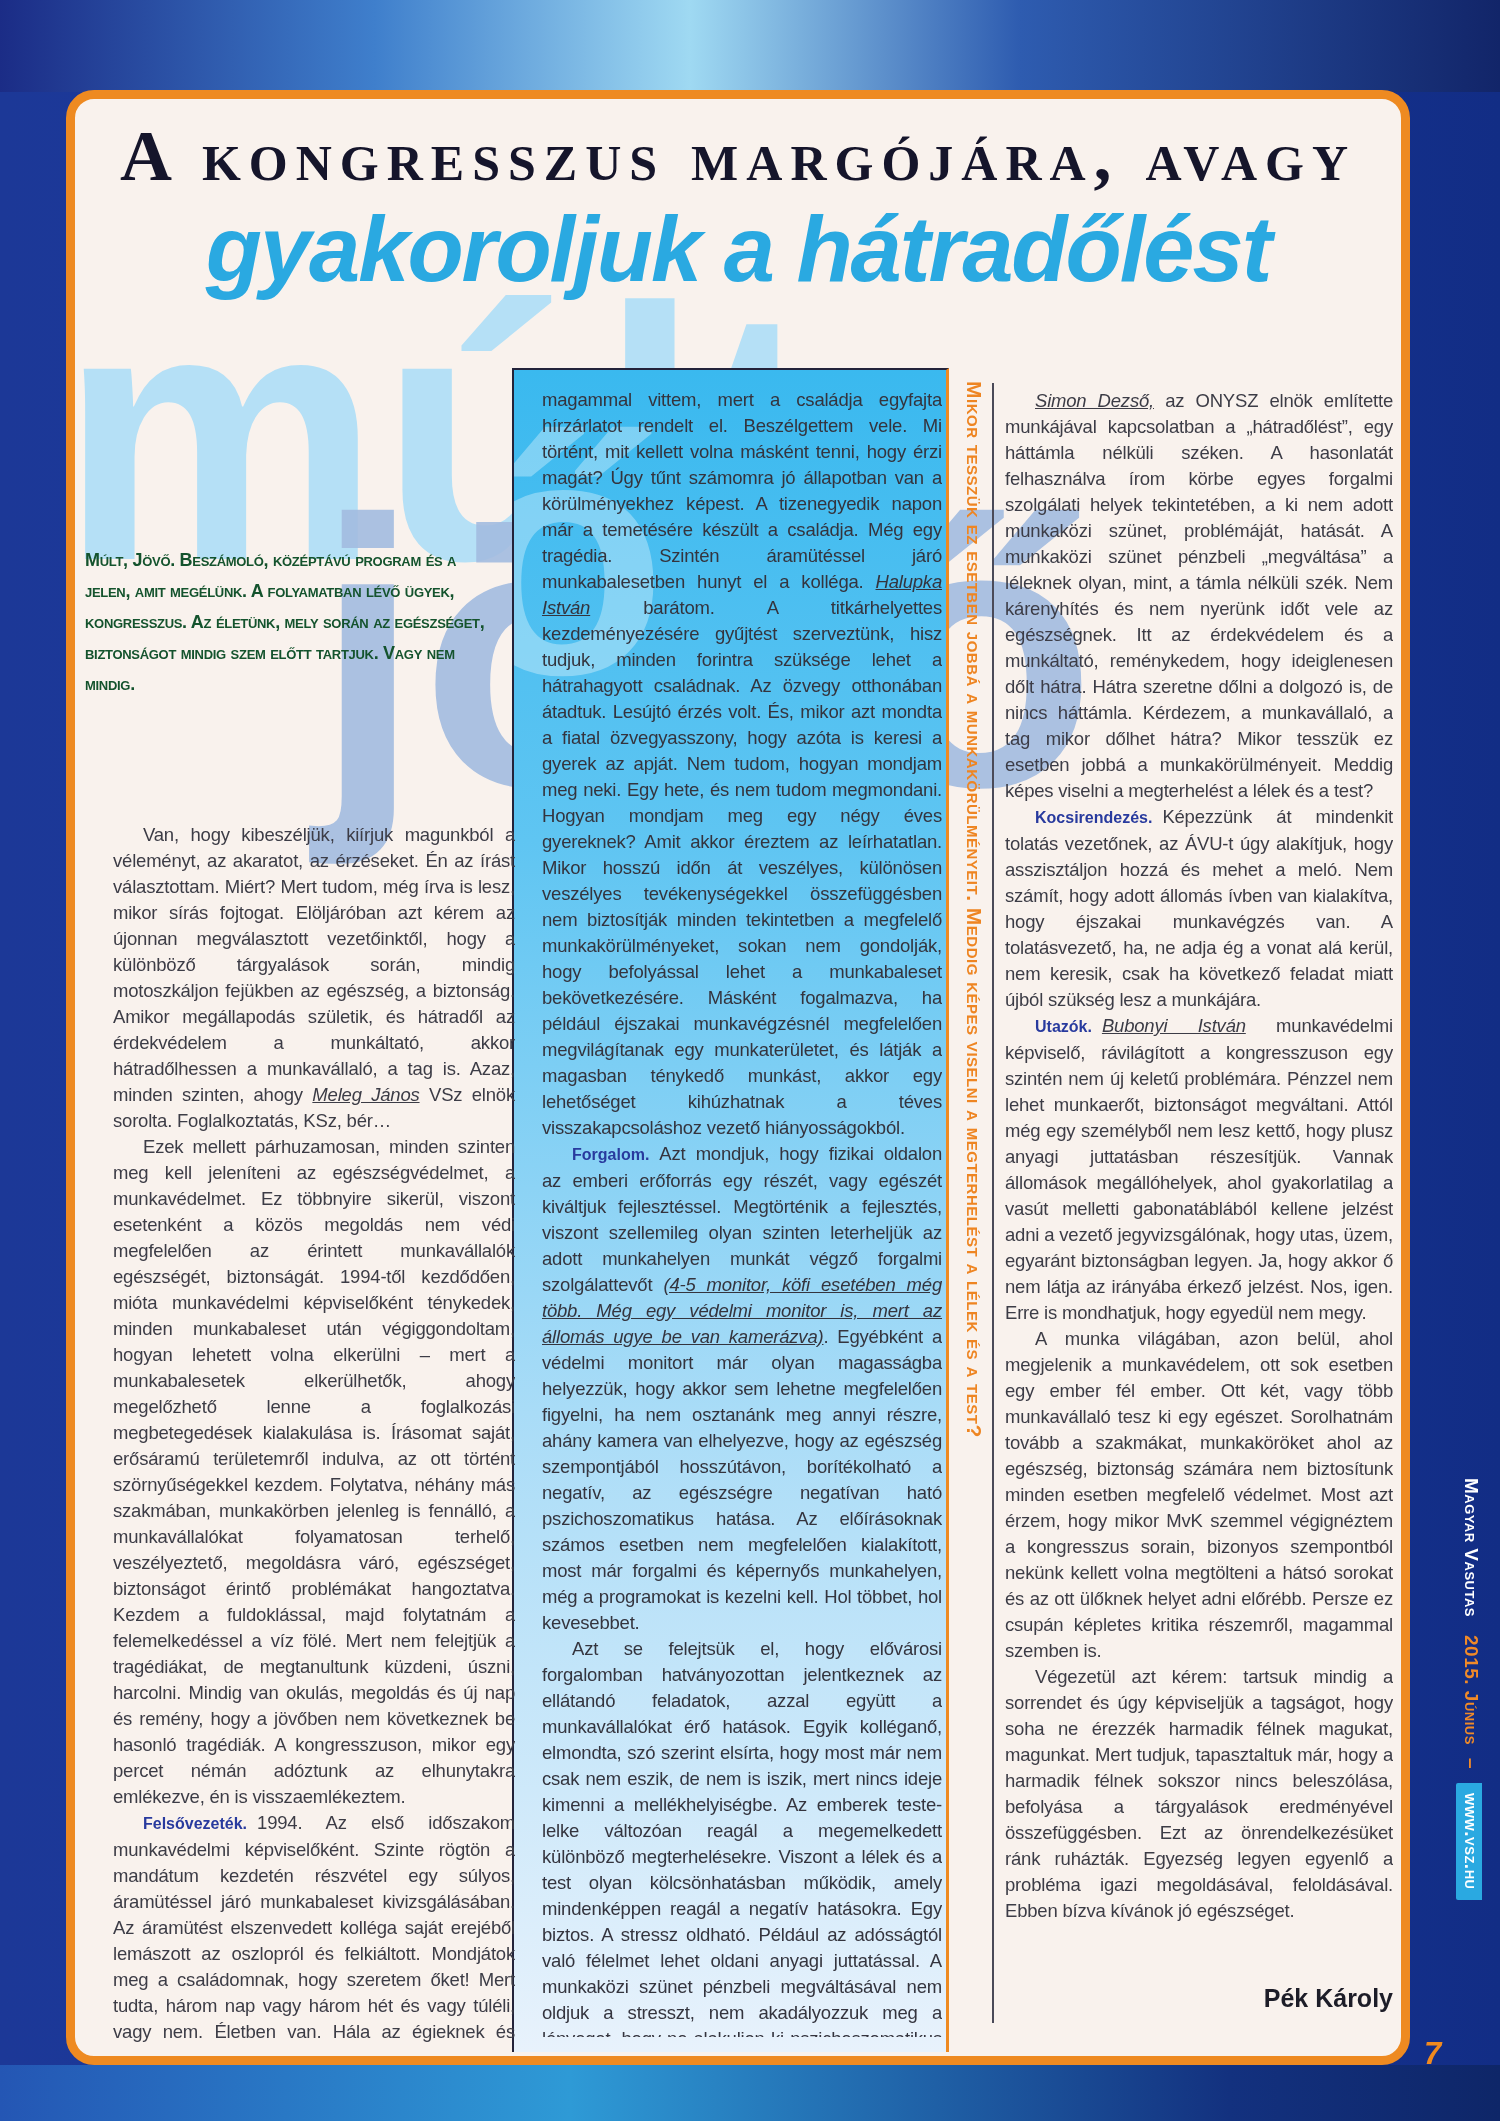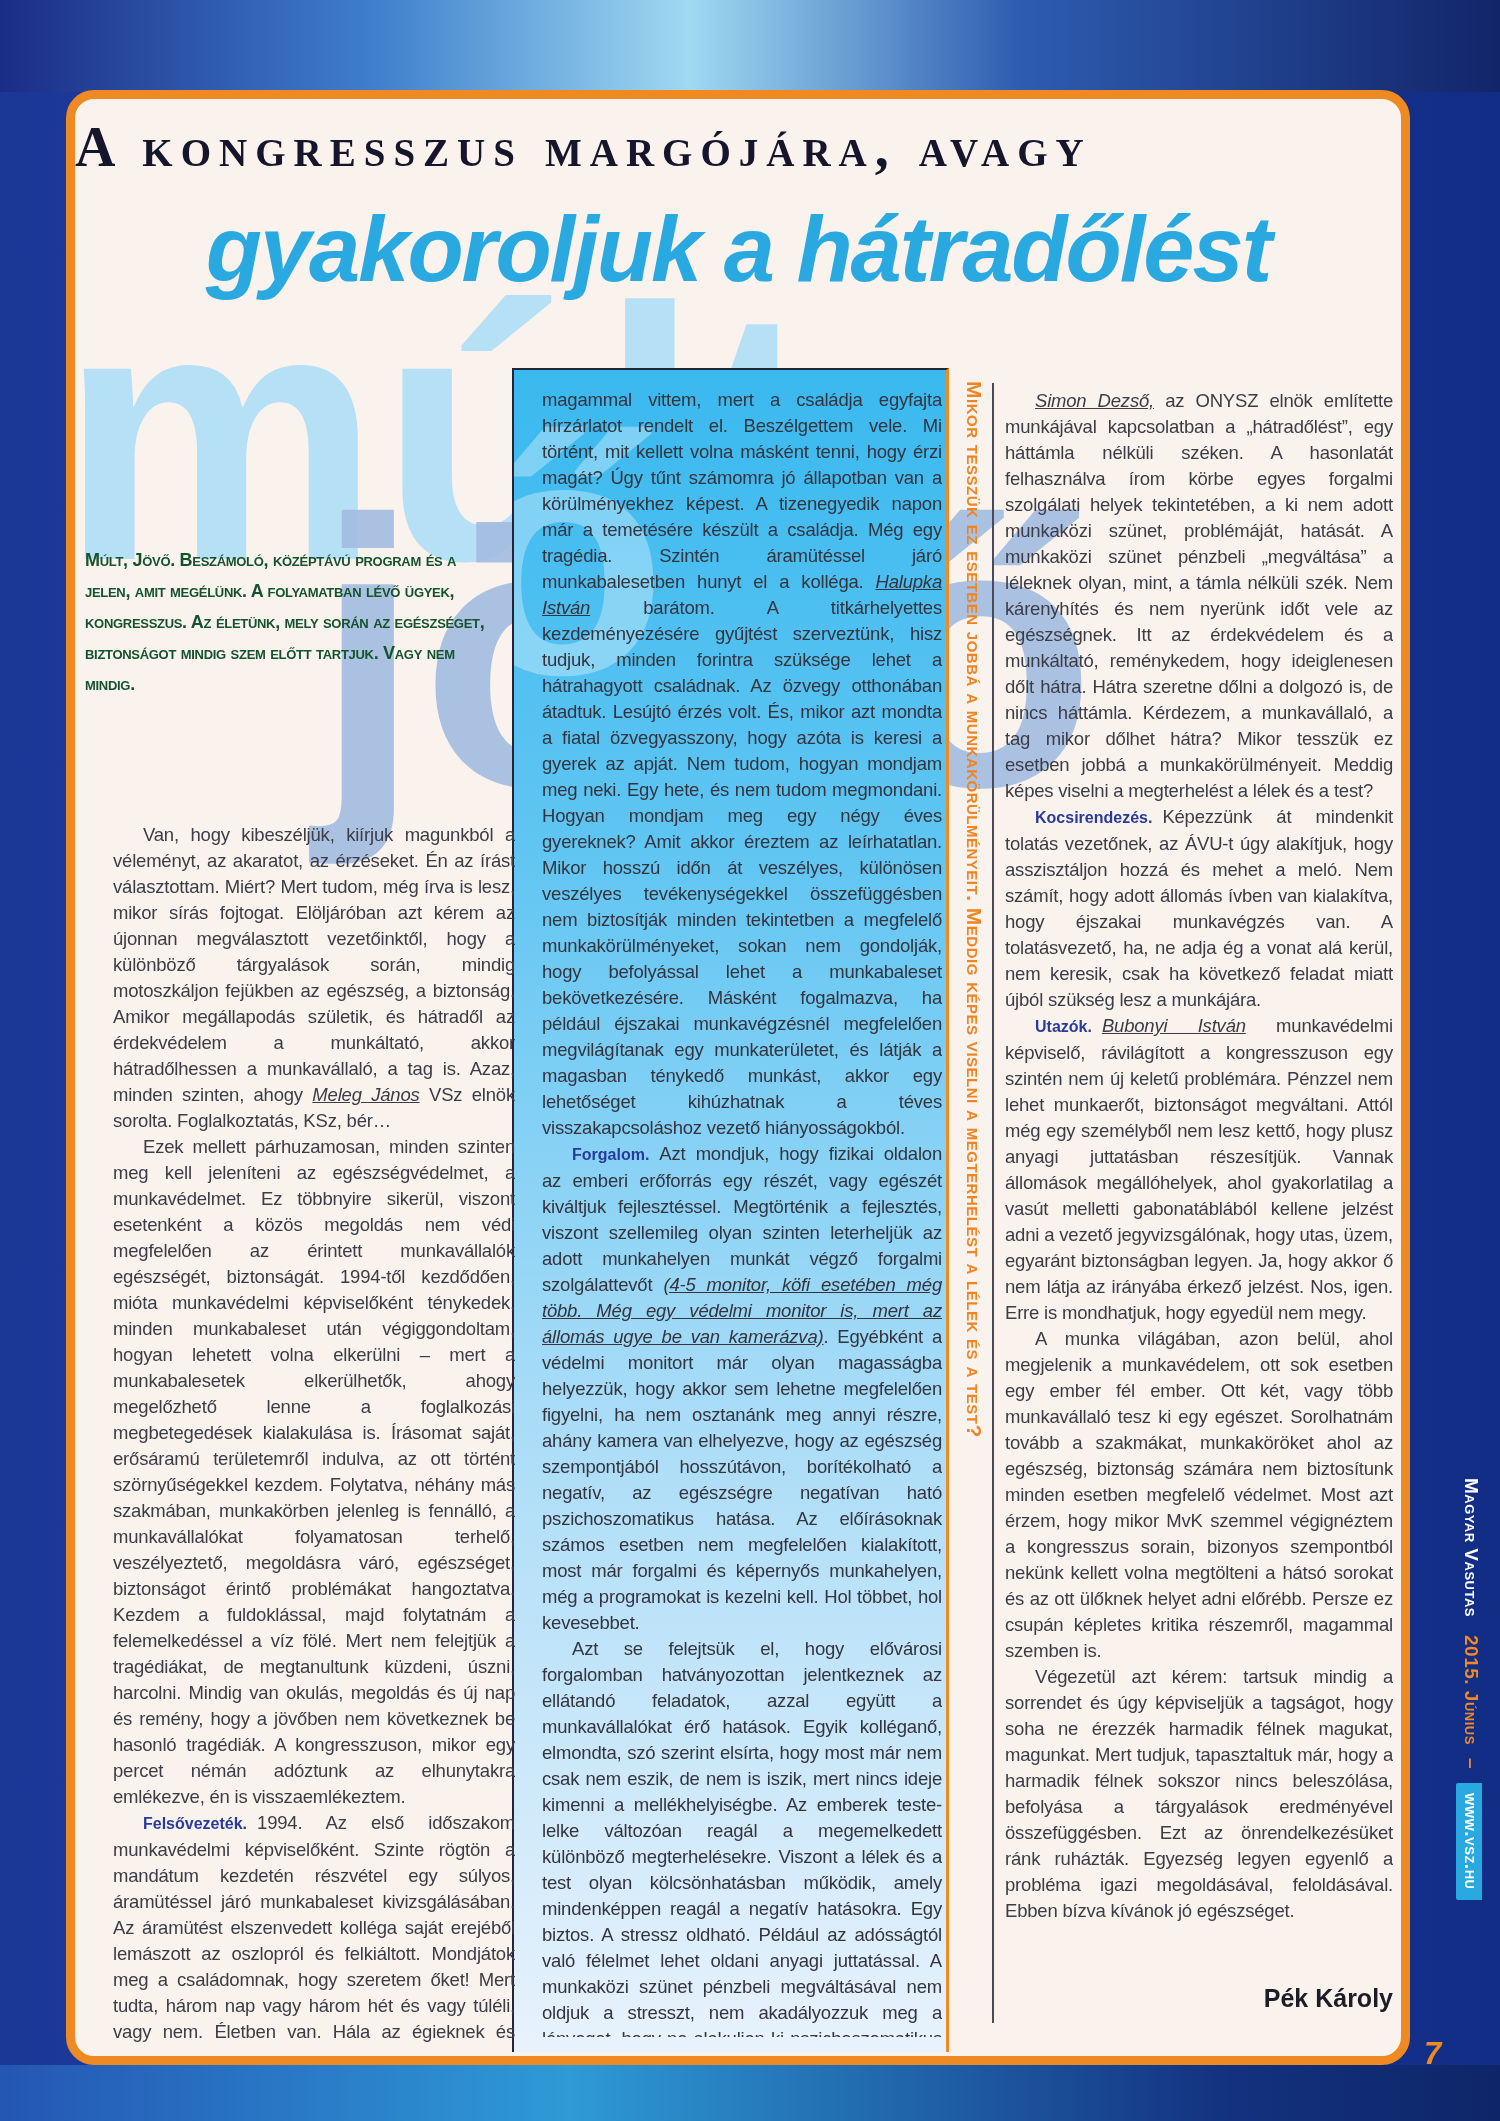--- a/index.html
+++ b/index.html
@@ -6,23 +6,23 @@
   .page{position:relative;width:1500px;height:2121px;overflow:hidden;
         background:linear-gradient(90deg,#1c3897 0%,#1a39a0 55%,#122d85 100%);
         font-family:"Liberation Sans",sans-serif;}
   .band{position:absolute;left:0;width:1500px;}
   .band.top{top:0;height:92px;
         background:linear-gradient(90deg,#1b2c86 0%,#3f7fcc 25%,#9fd9f2 46%,#2e5cb0 68%,#122569 100%);}
   .band.bottom{top:2065px;height:56px;
         background:linear-gradient(90deg,#2456b4 0%,#2e9ad6 38%,#13317f 82%,#0e2668 100%);}
   .card{position:absolute;left:66px;top:90px;width:1326px;height:1957px;
         background:#f9f2ed;border:9px solid #ee8a21;border-radius:28px;overflow:hidden;}
-  .kicker{position:absolute;left:0;top:16px;width:100%;margin:0;text-align:left;
+  .kicker{position:absolute;left:0;top:16px;width:100%;margin:0;text-align:center;
         font-family:"Liberation Serif",serif;font-weight:600;color:#15152b;
-        font-variant:small-caps;font-size:56px;letter-spacing:8px;white-space:nowrap;z-index:3;}
+        font-variant:small-caps;font-size:72px;letter-spacing:8px;white-space:nowrap;z-index:3;}
   .headline{position:absolute;left:0;top:104px;width:100%;margin:0;text-align:center;
         color:#2aa9e1;font-size:92px;font-weight:bold;font-style:italic;
         letter-spacing:-2px;white-space:nowrap;line-height:1;z-index:3;}
   .wm{position:absolute;font-weight:bold;line-height:1;z-index:1;pointer-events:none;}
   .wm-mult{left:-15px;top:155px;font-size:360px;color:#b5e0f6;}
   .wm-jovo{left:240px;top:365px;font-size:380px;color:#a3bce0;opacity:.9;}
   .wm-o{left:-55px;top:15px;font-size:340px;font-weight:bold;color:rgba(255,255,255,.33);
         position:absolute;line-height:1;z-index:0;}
   .lead{position:absolute;left:10px;top:446px;width:404px;z-index:3;
         color:#14532d;font-weight:bold;font-variant:small-caps;

